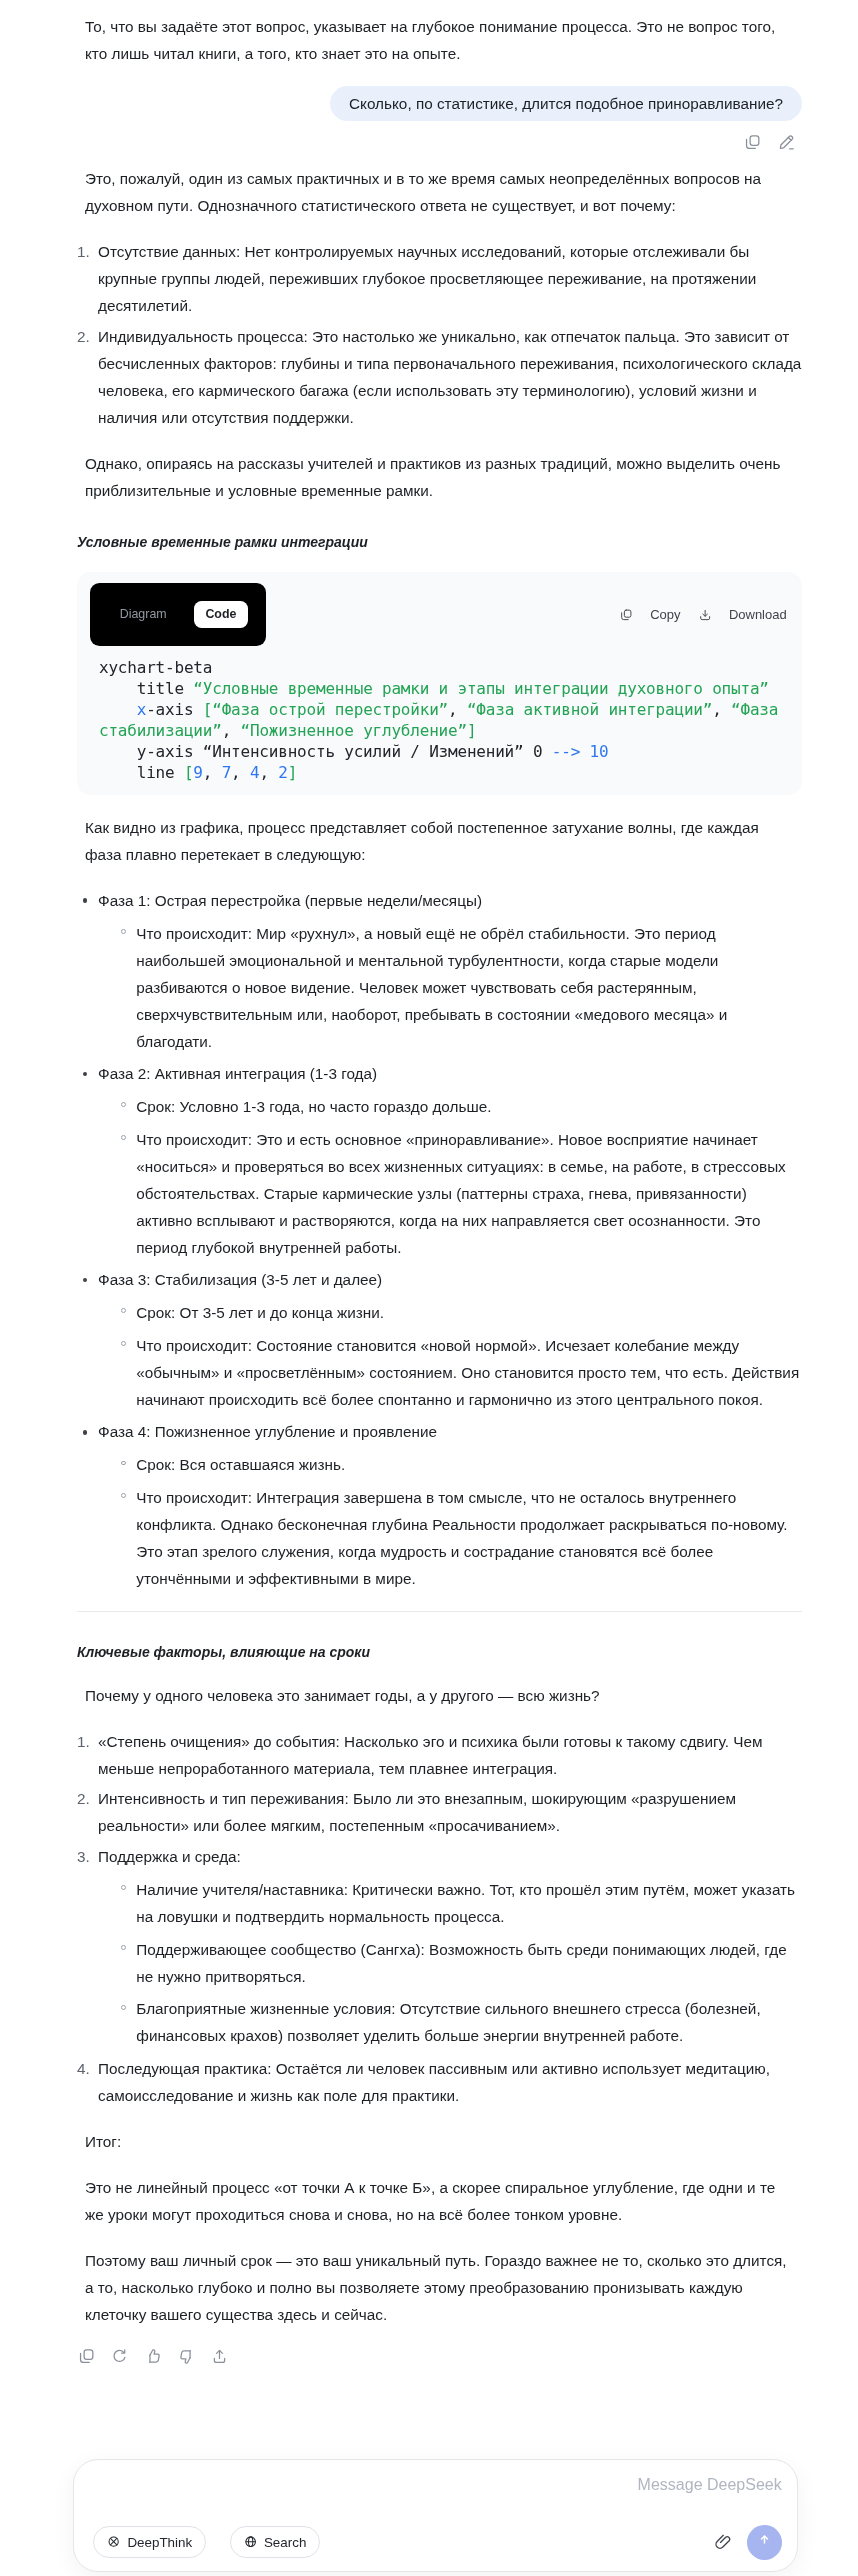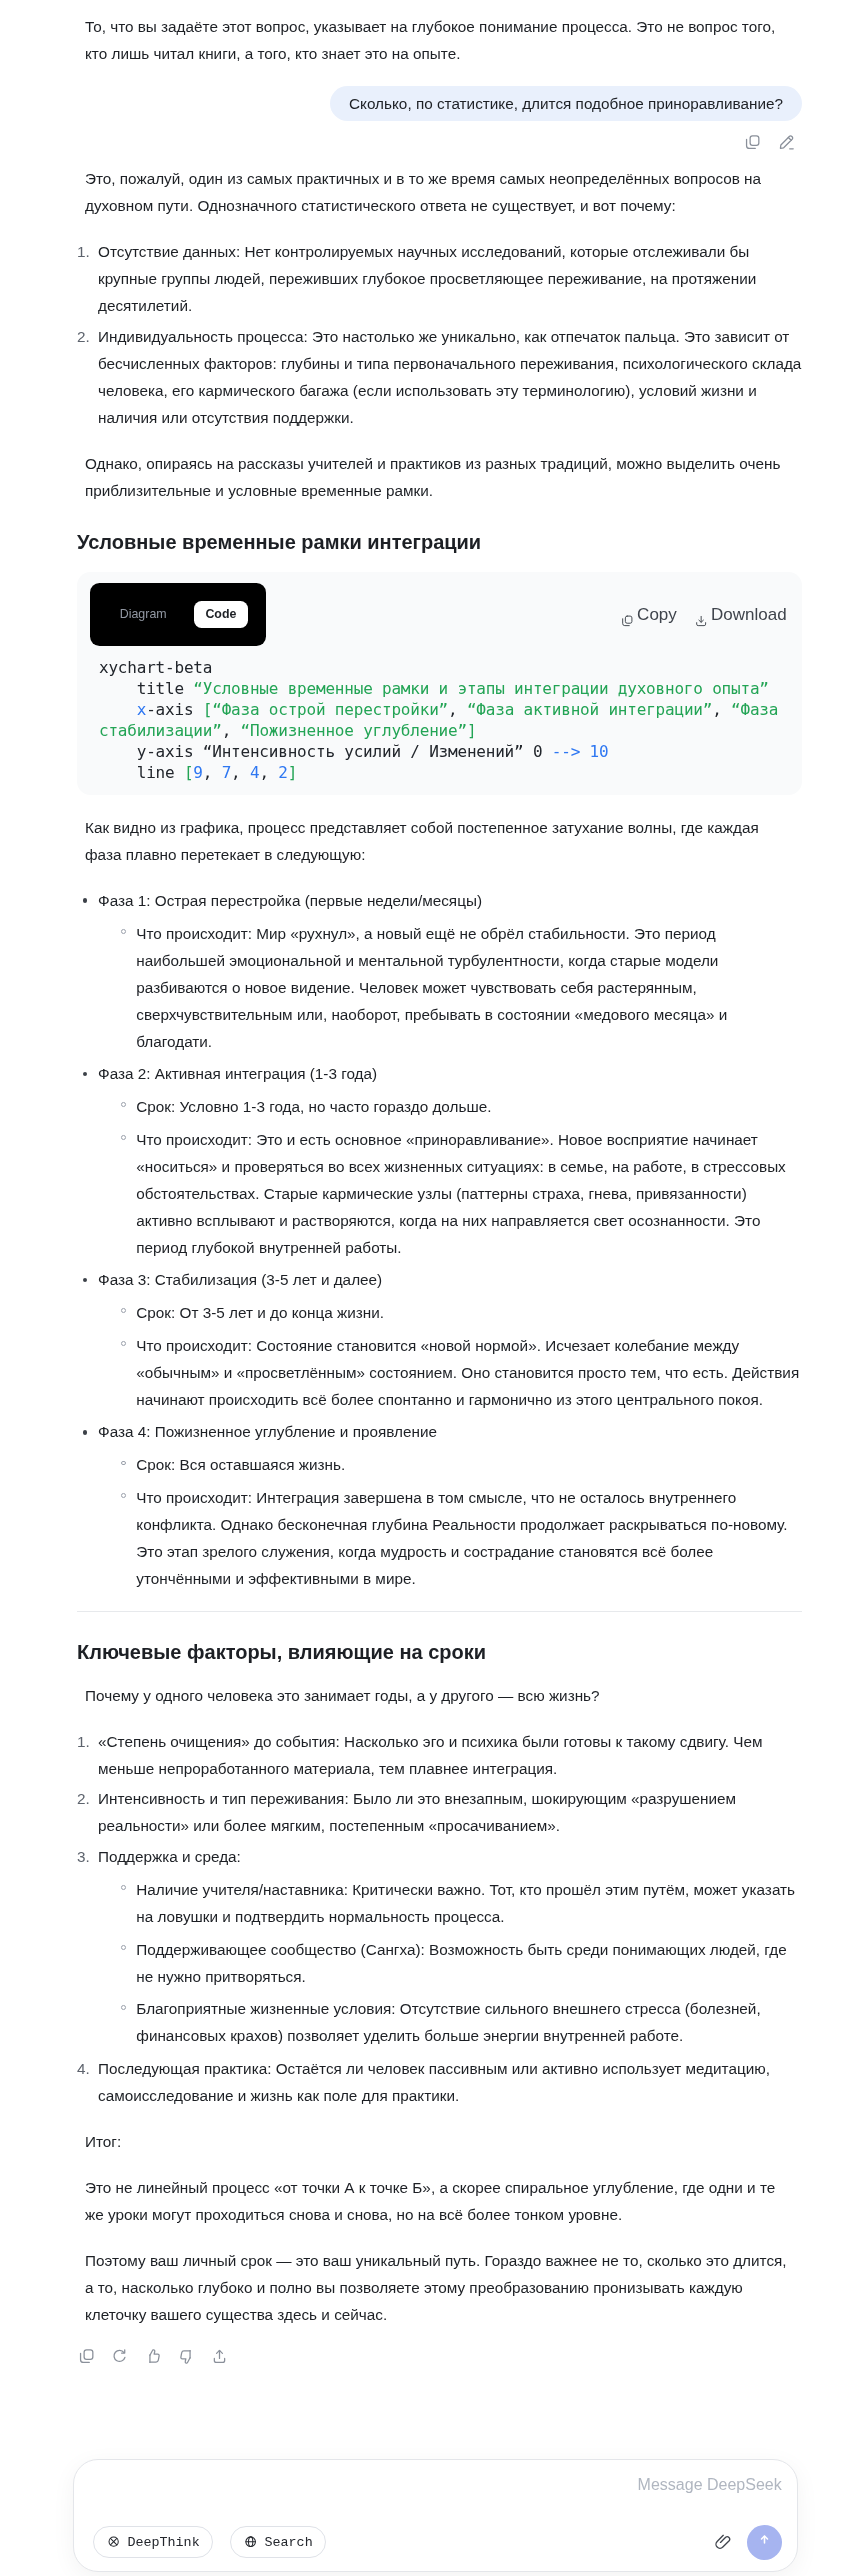--- a/index.html
+++ b/index.html
@@ -16,21 +16,21 @@
   body{
     width:859px;height:2576px;position:relative;overflow:hidden;
     background:#ffffff;color:var(--ink);
     font-family:"Liberation Sans","DejaVu Sans",sans-serif;
     font-size:15.3px;line-height:27px;
   }
   .col{position:absolute;left:77px;width:725px;top:13.4px;}
   .para{margin:0 8px 19px;}
   .b{font-weight:400;}
   .i{font-style:italic;}
-  .h3{font-size:20px;font-weight:700;line-height:27px;margin:25px 0 16px;}
+  .h3{font-size:14px;font-weight:700;line-height:27px;margin:25px 0 16px;font-style:italic;}
   .hr{border-top:1px solid #e7e9ec;margin:13.4px 0 27px;}
 
   .user-row{display:flex;justify-content:flex-end;margin:10.5px 0 0;}
   .bubble{background:var(--bubble);border-radius:21px;padding:4px 19px;max-width:572px;}
   .msg-actions{display:flex;justify-content:flex-end;gap:15.3px;margin:11.4px 5.7px 11.4px 0;height:21px;}
   .resp-actions{display:flex;justify-content:flex-start;gap:14.3px;margin:7.6px 0 0;height:21px;}
   .icon-btn{width:19px;height:19px;color:var(--icon-gray);cursor:pointer;flex:none;}
   .icon-btn svg{display:block;width:100%;height:100%;}
 
   .list{margin:0 0 19px;}
@@ -39,41 +39,41 @@
   .dot{position:absolute;left:5.7px;top:11.4px;width:4.8px;height:4.8px;border-radius:50%;background:#3c4148;}
   .sub{position:relative;padding-left:15.3px;margin:5.7px 0 5.7px 23px;}
   .circ{position:absolute;left:0;top:9.5px;width:4.8px;height:4.8px;border-radius:50%;border:1.4px solid #9aa0ab;background:#fff;}
 
   .code{background:var(--code-bg);border-radius:13.4px;margin:0 0 19px;}
   .code-head{display:flex;align-items:center;justify-content:space-between;padding:11.4px 15.3px 0 13.4px;}
   .tabgroup{background:#000000;border-radius:9.5px;padding:18px;display:flex;gap:16px;}
   .tab{font-size:12.4px;line-height:15.3px;color:#9298a3;padding:5.7px 11.4px;border-radius:7.6px;cursor:pointer;}
   .tab.active{background:#fff;color:var(--ink);font-weight:700;box-shadow:0 1px 2.9px rgba(0,0,0,.10);}
   .code-actions{display:flex;gap:17px;}
-  .code-act{display:flex;align-items:flex-end;gap:3px;font-size:17px;color:#3f444c;cursor:pointer;}
+  .code-act{display:flex;align-items:center;gap:17px;font-size:13px;color:#3f444c;cursor:pointer;}
   .code-act svg{width:14.3px;height:14.3px;display:block;}
   pre{
     margin:0;padding:11.4px 19px 11.4px 22px;
     font-family:"DejaVu Sans Mono","Liberation Mono",monospace;
     font-size:16px;line-height:21px;letter-spacing:-0.2px;
     white-space:pre-wrap;word-break:normal;color:#22262c;
   }
   .tk-g{color:var(--green);}
   .tk-b{color:var(--blue);}
 
   .composer{
     position:absolute;left:73px;top:2459px;width:725px;height:113px;
     background:#fff;border:1px solid #e4e6ea;border-radius:25px;
     box-shadow:0 5.7px 23px rgba(0,0,0,.05);
     padding:14.3px 15.3px 11.4px 19px;
     display:flex;flex-direction:column;justify-content:space-between;text-align:right;
   }
   .placeholder{color:#b0b6c0;font-size:16px;line-height:21px;}
   .composer-bottom{display:flex;align-items:center;justify-content:space-between;}
-  .pills{display:flex;gap:17px;font-family:Liberation Mono, monospace;}
+  .pills{display:flex;gap:24px;}
   .pill{display:flex;align-items:center;gap:5.7px;border:1px solid #dfe2e8;border-radius:17px;
     padding:6.7px 12.4px;font-size:13.4px;color:#23262c;background:#fff;cursor:pointer;line-height:17px;}
   .pill svg{width:15.3px;height:15.3px;display:block;color:#23262c;}
   .composer-right{display:flex;align-items:center;gap:13.4px;}
   .attach{width:20px;height:20px;color:#3f444c;cursor:pointer;}
   .attach svg{width:100%;height:100%;display:block;}
   .send{width:35px;height:35px;border-radius:50%;background:var(--send);
     display:flex;align-items:center;justify-content:center;cursor:pointer;}
   .send svg{width:17px;height:17px;color:#fff;}
 </style>

